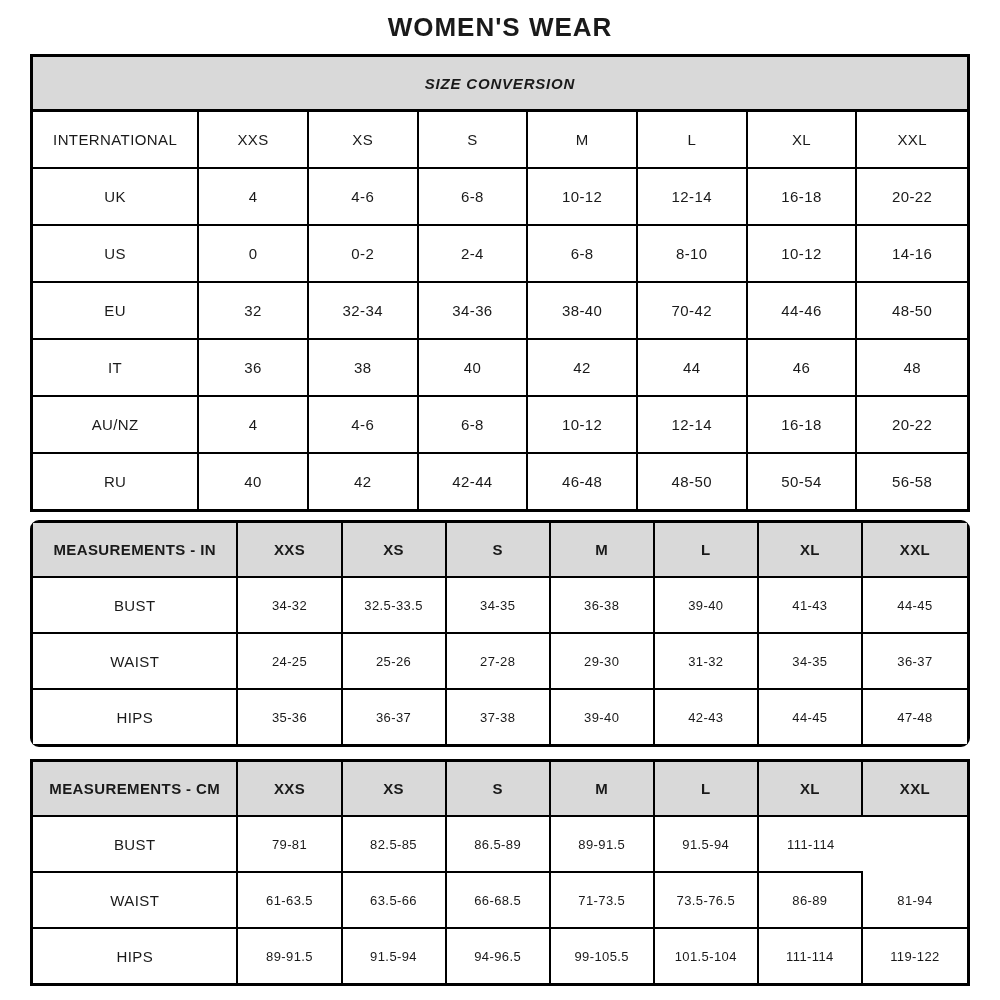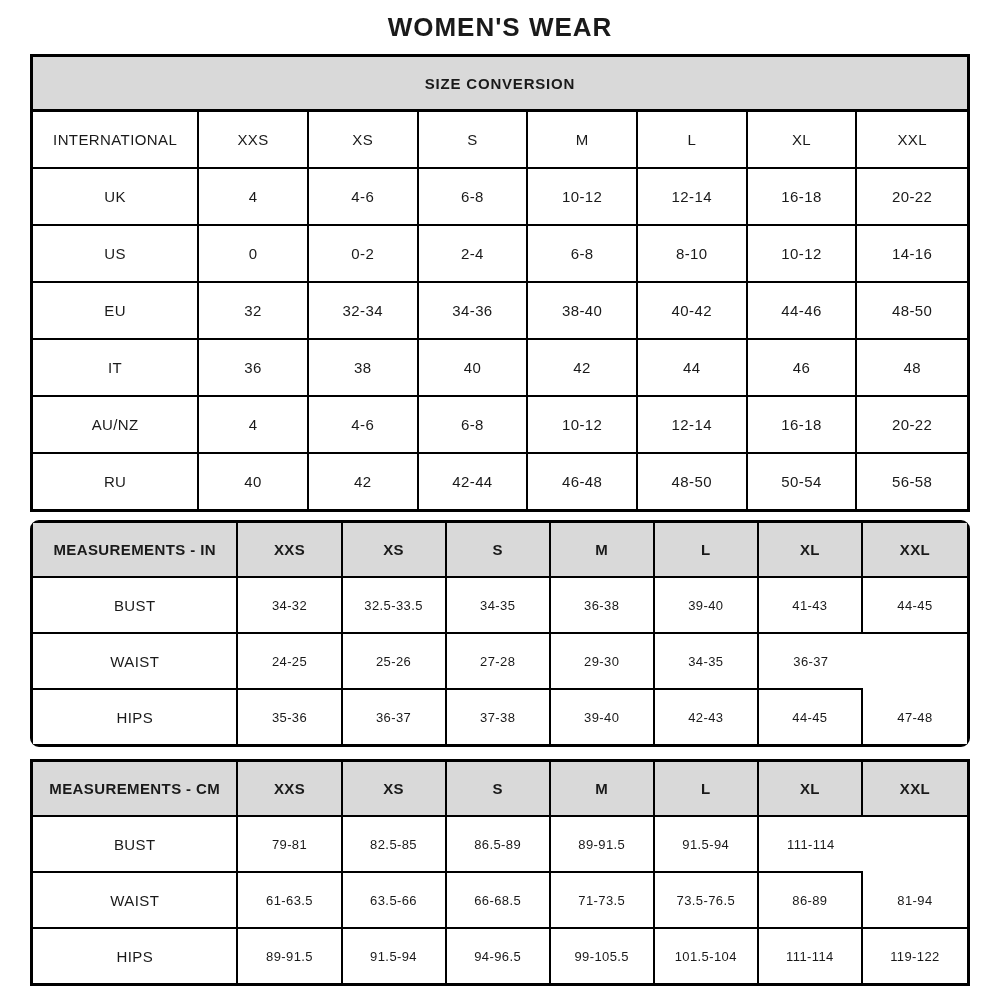--- a/index.html
+++ b/index.html
@@ -36,20 +36,21 @@
   .band {
     height: 52px;
     background: var(--header-bg, #d9d9d9);
     border-bottom: 3px solid var(--border, #000);
     display: flex;
     align-items: center;
     justify-content: center;
     font-size: 15px;
     font-weight: 700;
     letter-spacing: 0.8px;
+    font-style: italic;
   }
   .tr { display: grid; }
   .t1 .tr { grid-template-columns: 17.8% repeat(7, 1fr); }
   .t23 .tr { grid-template-columns: 22% repeat(7, 1fr); }
   .td {
     height: 57px;
     box-sizing: border-box;
     border-right: 2px solid var(--border, #000);
     border-bottom: 2px solid var(--border, #000);
     display: flex;
@@ -110,21 +111,21 @@
           <div class="td">8-10</div>
           <div class="td">10-12</div>
           <div class="td">14-16</div>
         </div>
         <div class="tr">
           <div class="td label">EU</div>
           <div class="td">32</div>
           <div class="td">32-34</div>
           <div class="td">34-36</div>
           <div class="td">38-40</div>
-          <div class="td">40-42</div>
+          <div class="td">70-42</div>
           <div class="td">44-46</div>
           <div class="td">48-50</div>
         </div>
         <div class="tr">
           <div class="td label">IT</div>
           <div class="td">36</div>
           <div class="td">38</div>
           <div class="td">40</div>
           <div class="td">42</div>
           <div class="td">44</div>
@@ -175,20 +176,21 @@
           <div class="td">39-40</div>
           <div class="td">41-43</div>
           <div class="td">44-45</div>
         </div>
         <div class="tr">
           <div class="td label">WAIST</div>
           <div class="td">24-25</div>
           <div class="td">25-26</div>
           <div class="td">27-28</div>
           <div class="td">29-30</div>
+          <div class="td">31-32</div>
           <div class="td">34-35</div>
           <div class="td">36-37</div>
         </div>
         <div class="tr">
           <div class="td label">HIPS</div>
           <div class="td">35-36</div>
           <div class="td">36-37</div>
           <div class="td">37-38</div>
           <div class="td">39-40</div>
           <div class="td">42-43</div>

